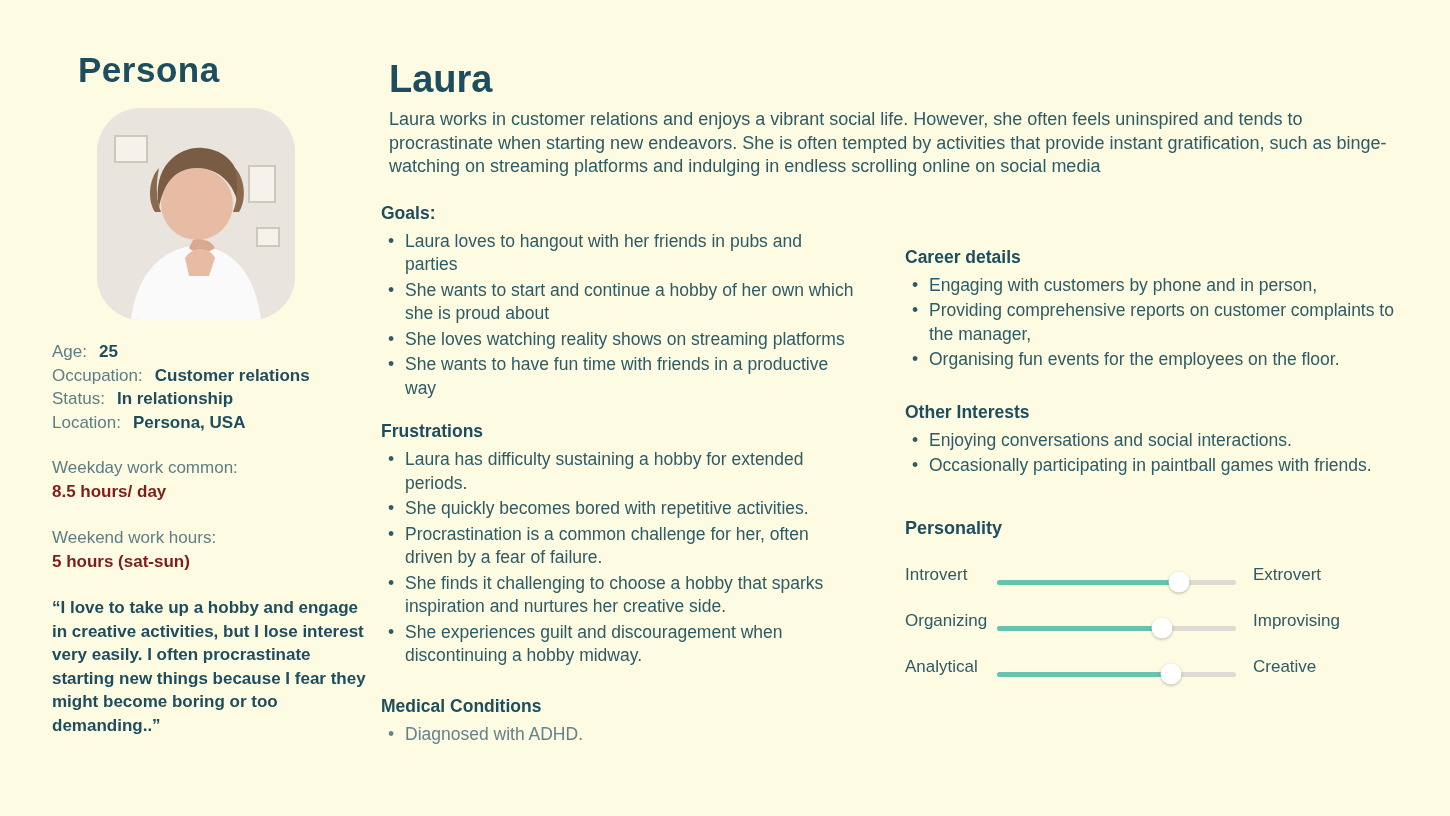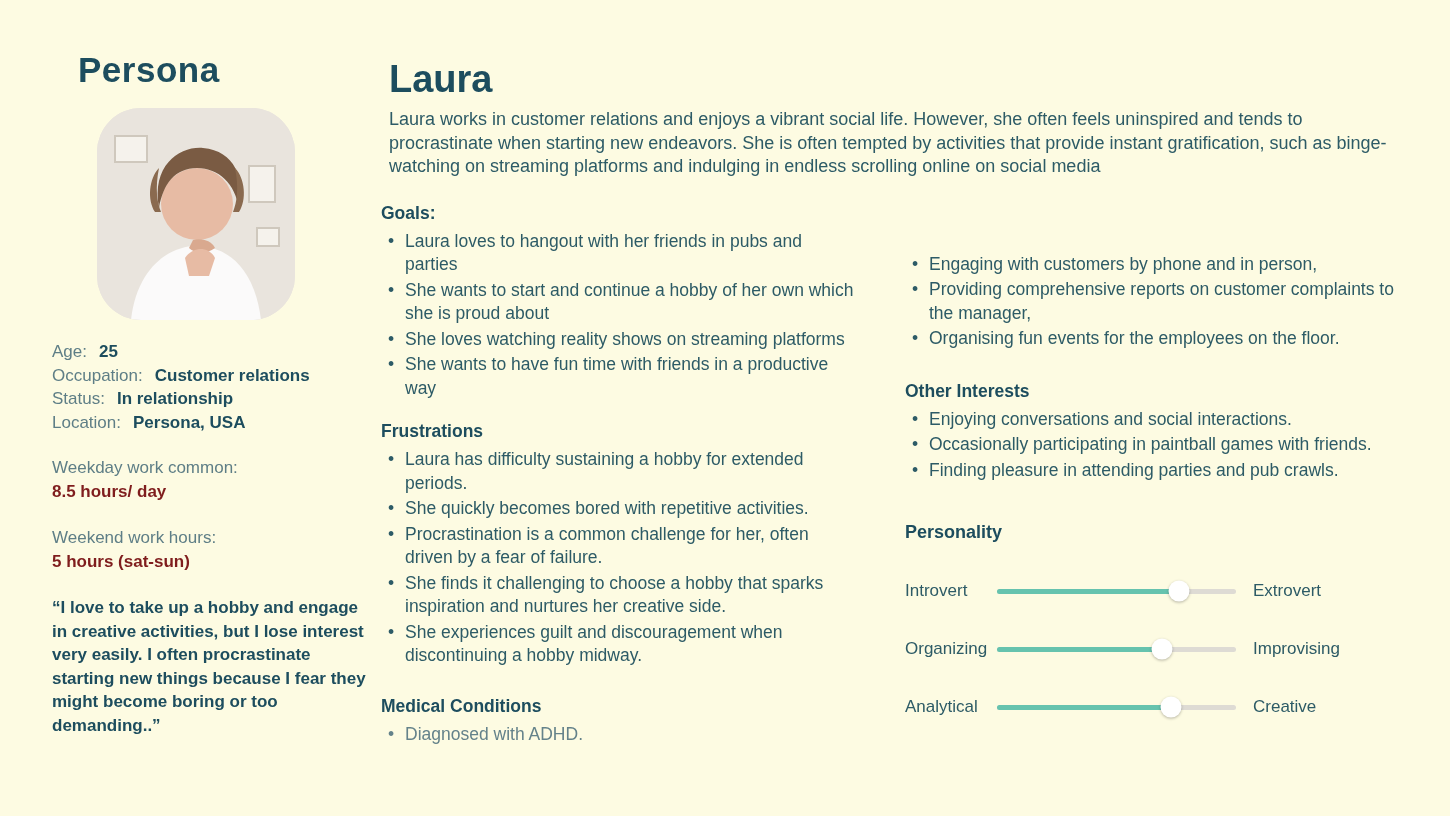--- a/index.html
+++ b/index.html
@@ -37,21 +37,21 @@
   .section-title.first{margin-top:0}
   ul.bullets{list-style:none;margin-top:6px}
   ul.bullets li{position:relative;padding-left:24px;font-size:17.5px;line-height:23.5px;color:#2d5b66;margin-top:2px}
   ul.bullets li::before{content:"\2022";position:absolute;left:7px}
   ul.bullets li.muted{color:#64828a}
   ul.bullets li.muted::before{color:#64828a}
 
   
   .personality{margin-top:40px}
   .personality-title{font-size:18px;font-weight:bold;color:#1d4d5e}
-  .slider-row{display:flex;align-items:center;margin-top:38px}
+  .slider-row{display:flex;align-items:flex-end;margin-top:26px}
   .slider-left{width:92px;flex:none;font-size:17px;color:#2d5b66}
   .slider-right{margin-left:17px;flex:none;font-size:17px;color:#2d5b66}
   .track{position:relative;width:239px;height:5px;background:#dedbd4;border-radius:3px;flex:none;cursor:pointer}
   .fill{position:absolute;left:0;top:0;height:100%;width:var(--val,50%);background:#66c3ae;border-radius:3px}
   .knob{position:absolute;top:50%;left:var(--val,50%);transform:translate(-50%,-50%);
         width:21px;height:21px;border-radius:50%;background:#fff;
         box-shadow:0 1px 3px rgba(0,0,0,.28);cursor:grab}
 </style>
 </head>
 <body>
@@ -127,31 +127,31 @@
         <li>She experiences guilt and discouragement when discontinuing a hobby midway.</li>
       </ul>
 
       <div class="section-title" style="margin-top:28px">Medical Conditions</div>
       <ul class="bullets">
         <li class="muted">Diagnosed with ADHD.</li>
       </ul>
     </div>
 
     <div class="col-b">
+      <div class="section-title first">Career details</div>
       <ul class="bullets">
         <li>Engaging with customers by phone and in person,</li>
         <li>Providing comprehensive reports on customer complaints to the manager,</li>
         <li>Organising fun events for the employees on the floor.</li>
       </ul>
 
       <div class="section-title" style="margin-top:30px">Other Interests</div>
       <ul class="bullets">
         <li>Enjoying conversations and social interactions.</li>
         <li>Occasionally participating in paintball games with friends.</li>
-        <li>Finding pleasure in attending parties and pub crawls.</li>
       </ul>
 
       <div class="personality">
         <div class="personality-title">Personality</div>
 
         <div class="slider-row">
           <div class="slider-left">Introvert</div>
           <div class="track" style="--val: 76%;">
             <div class="fill"></div>
             <div class="knob"></div>

